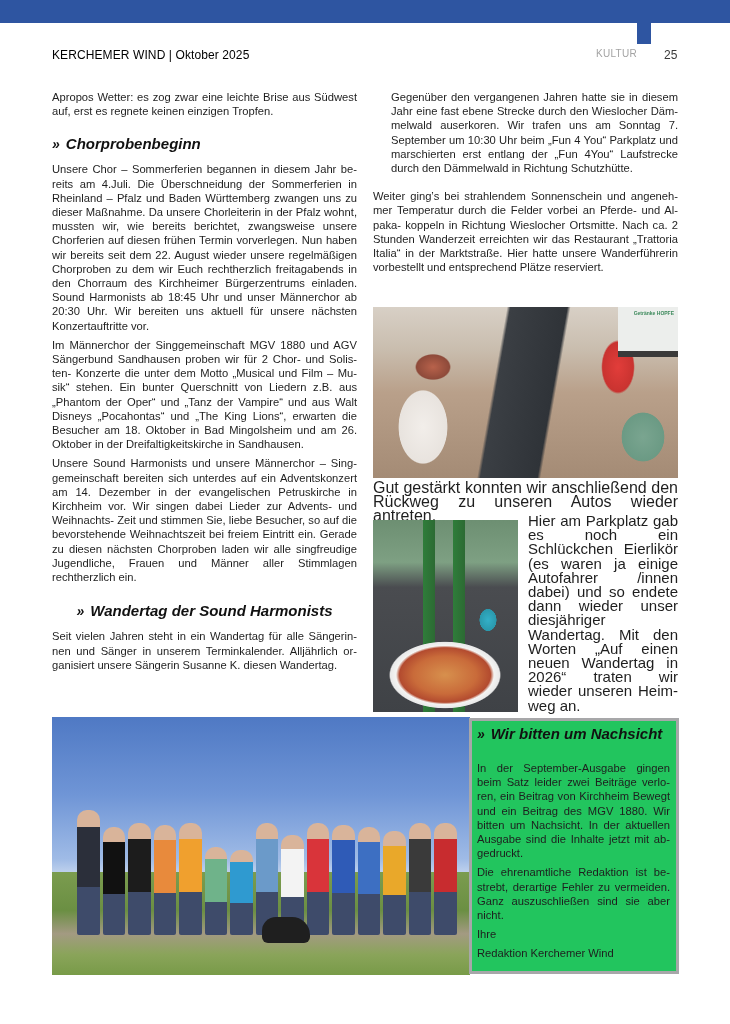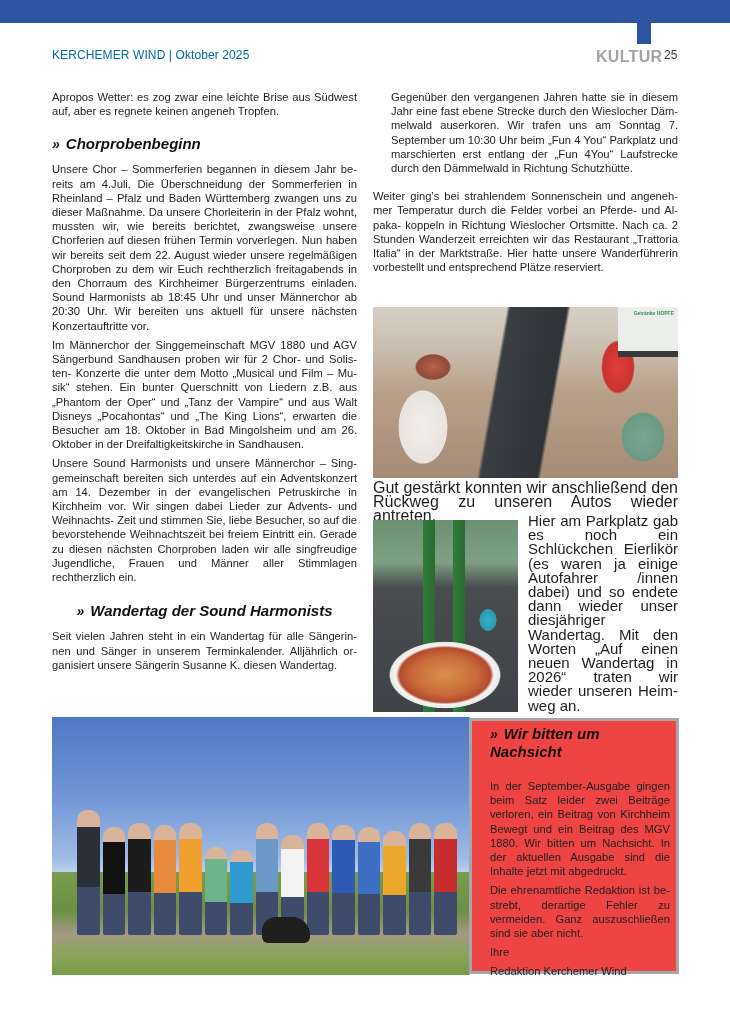--- a/index.html
+++ b/index.html
@@ -2,22 +2,22 @@
 <html><head>
   <meta charset="utf-8">
   <style>
     * { box-sizing: border-box; margin: 0; padding: 0; }
     html, body { width: 730px; height: 1024px; background: #ffffff; overflow: hidden; }
     body { position: relative; font-family: "Liberation Sans", "DejaVu Sans", sans-serif; color: #1e1e1e; }
 
     .top-bar { position: absolute; left: 0; top: 0; width: 730px; height: 23px; background: #2e55a1; }
     .tab-marker { position: absolute; left: 637px; top: 23px; width: 14px; height: 21px; background: #2e55a1; }
 
-    .header-left { position: absolute; left: 52px; top: 48px; font-size: 12px; color: #0369a1; letter-spacing: 0.1px; }
-    .header-section { position: absolute; left: 596px; top: 48px; font-size: 16px; font-weight: bold; color: #a3a3a3; letter-spacing: 0.3px; }
+    .header-left { position: absolute; left: 52px; top: 48px; font-size: 12px; color: #000000; letter-spacing: 0.1px; }
+    .header-section { position: absolute; left: 596px; top: 48px; font-size: 10px; font-weight: normal; color: #a3a3a3; letter-spacing: 0.3px; }
     .header-page { position: absolute; left: 664px; top: 48px; font-size: 12px; color: #3a3a3a; }
 
     .col { position: absolute; font-size: 11.2px; line-height: 14.2px; text-align: justify; color: #1e1e1e; }
     .col p { margin-bottom: 5px; hyphens: manual; }
     .col-left { left: 52px; top: 90px; width: 305px; }
     .col-right { left: 373px; top: 90px; width: 305px; }
 
     h2.section-title { font-size: 15px; font-weight: bold; color: #111; margin: 17px 0 9px 0; line-height: 18px; text-align: left; font-style: italic; }
     h2.section-title .raquo { font-size: 14px; margin-right: 6px; font-weight: bold; }
     h3.sub-title { font-size: 11.4px; font-weight: bold; color: #111; margin: 8px 0 4px 0; text-align: left; }
@@ -50,36 +50,36 @@
 
     .photo-group { left: 52px; top: 717px; width: 418px; height: 258px;
       background:
         linear-gradient(180deg, transparent 60%, #7b9c4f 60%, #6b8f43 75%, #a39a82 84%, #8aa45a 92%, #789b48 100%),
         linear-gradient(180deg, #4f79c4 0%, #6f95d6 30%, #9fbbe6 55%, #c9d8ef 62%);
     }
     .photo-group .people { position: absolute; left: 25px; top: 88px; width: 380px; height: 130px; display: flex; gap: 3px; align-items: flex-end; }
     .photo-group .person { flex: 1; border-radius: 10px 10px 2px 2px; }
     .photo-group .dog { position: absolute; left: 210px; top: 200px; width: 48px; height: 26px; background: #1f1f1f; border-radius: 14px 18px 6px 6px; }
 
-    .info-box { position: absolute; left: 469px; top: 718px; width: 210px; height: 256px; background: #ef4444; border: 3px solid #a7a7a9; padding: 4px 6px 0 18px; }
+    .info-box { position: absolute; left: 469px; top: 718px; width: 210px; height: 256px; background: #22c55e; border: 3px solid #a7a7a9; padding: 4px 6px 0 5px; }
     .info-box h2.section-title { margin: 0 0 18px 0; font-size: 15px; }
     .info-box p { font-size: 11.2px; line-height: 14.2px; text-align: justify; margin-bottom: 5px; color: #1e1e1e; }
   </style>
 </head>
 <body>
 
 <div class="top-bar"></div>
 <div class="tab-marker"></div>
 
 <div class="header-left">KERCHEMER WIND | Oktober 2025</div>
 <div class="header-section">KULTUR</div>
 <div class="header-page">25</div>
 
 <div class="col col-left">
-  <p>Apropos Wetter: es zog zwar eine leichte Brise aus Südwest auf, aber es regnete keinen angeneh Tropfen.</p>
+  <p>Apropos Wetter: es zog zwar eine leichte Brise aus Südwest auf, erst es regnete keinen einzigen Tropfen.</p>
 
   <h2 class="section-title">
     <span class="raquo">»</span><span>Chorprobenbeginn</span>
   </h2>
   <p>Unsere Chor – Sommerferien begannen in diesem Jahr be­reits am 4.Juli. Die Überschneidung der Sommerferien in Rheinland – Pfalz und Baden Württemberg zwangen uns zu dieser Maßnahme. Da unsere Chorleiterin in der Pfalz wohnt, mussten wir, wie bereits berichtet, zwangsweise un­sere Chorferien auf diesen frühen Termin vorverlegen. Nun haben wir bereits seit dem 22. August wieder unsere regel­mäßigen Chorproben zu dem wir Euch rechtherzlich freitag­abends in den Chorraum des Kirchheimer Bürgerzentrums einladen. Sound Harmonists ab 18:45 Uhr und unser Män­nerchor ab 20:30 Uhr. Wir bereiten uns aktuell für unsere nächsten Konzertauftritte vor.</p>
 
   <p>Im Männerchor der Singgemeinschaft MGV 1880 und AGV Sängerbund Sandhausen proben wir für 2 Chor- und Solis­ten- Konzerte die unter dem Motto „Musical und Film – Mu­sik“ stehen. Ein bunter Querschnitt von Liedern z.B. aus „Phantom der Oper“ und „Tanz der Vampire“ und aus Walt Disneys „Pocahontas“ und „The King Lions“, erwarten die Besucher am 18. Oktober in Bad Mingolsheim  und am 26. Oktober in der Dreifaltigkeitskirche in Sandhausen.</p>
   <p>Unsere Sound Harmonists und unsere Männerchor – Sing­gemeinschaft bereiten sich unterdes auf ein Adventskon­zert am 14. Dezember in der evangelischen Petruskirche in Kirchheim vor. Wir singen dabei Lieder zur Advents- und Weihnachts- Zeit und stimmen Sie, liebe Besucher, so auf die bevorstehende Weihnachtszeit bei freiem Eintritt ein. Gerade zu diesen nächsten Chorproben laden wir alle sing­freudige Jugendliche, Frauen und Männer aller Stimmlagen rechtherzlich ein.</p>
 
   <h2 class="section-title" style="margin-top:18px;text-align:center;">

